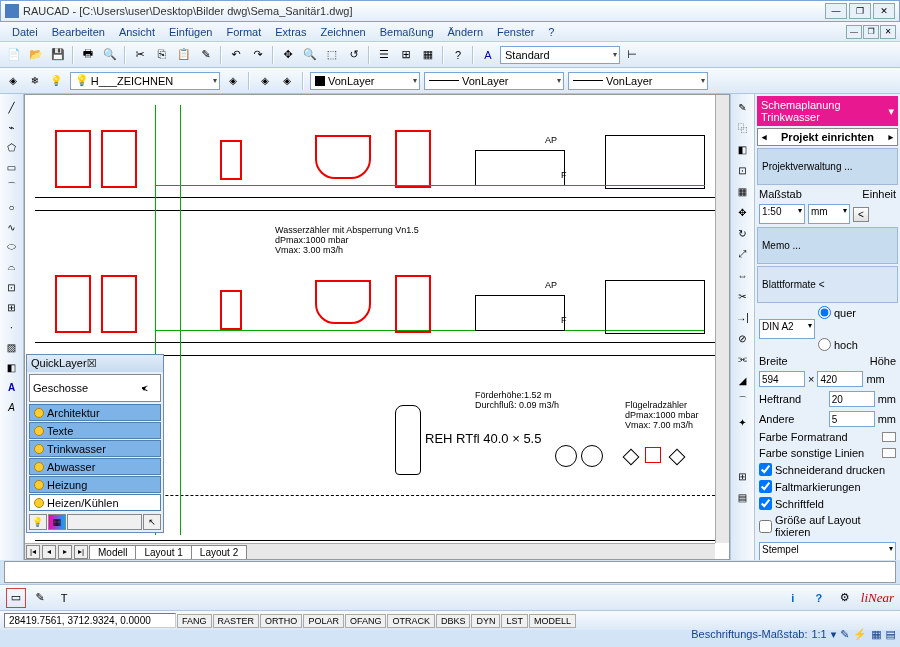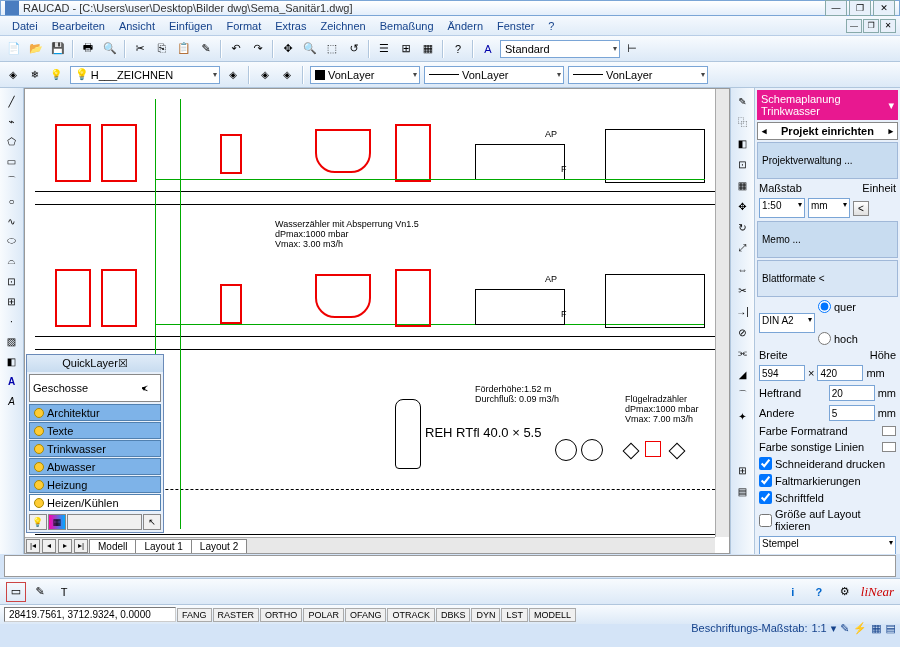--- a/index.html
+++ b/index.html
@@ -1,17 +1,17 @@
 <!DOCTYPE html>
 <html><head>
 <meta charset="utf-8">
 <style>
 * { box-sizing: border-box; margin: 0; padding: 0; font-family: Tahoma, sans-serif; font-size: 11px; }
 body { width: 900px; height: 647px; background: #d4e4f7; overflow: hidden; position: relative; }
-.titlebar { height: 16px; background: linear-gradient(#fff,#e3eefb); border: 1px solid #7aa5d6; display: flex; align-items: center; padding: 0 4px; }
+.titlebar { height: 22px; background: linear-gradient(#fff,#e3eefb); border: 1px solid #7aa5d6; display: flex; align-items: center; padding: 0 4px; }
 .titlebar .icon { width: 14px; height: 14px; background: #4a7dc0; margin-right: 4px; }
 .titlebar .title { flex: 1; color: #333; }
 .winbtns { display: flex; gap: 2px; }
 .winbtn { width: 22px; height: 16px; border: 1px solid #8aa; background: #e8f0fa; display: flex; align-items: center; justify-content: center; font-size: 9px; }
 .menubar { height: 20px; background: linear-gradient(#f5f9fe,#e0ecf8); display: flex; align-items: center; padding: 0 6px; gap: 2px; border-bottom: 1px solid #b8cde6; position: relative; }
 .menubar span { padding: 2px 6px; color: #15428b; }
 .mdi-btns { position: absolute; right: 4px; display: flex; gap: 1px; }
 .mdi-btns .winbtn { width: 16px; height: 14px; font-size: 8px; }
 .toolbar { height: 26px; background: linear-gradient(#f8fbfe,#dce9f7); border-bottom: 1px solid #b0c6dd; display: flex; align-items: center; padding: 0 4px; gap: 2px; }
 .tbtn { width: 20px; height: 20px; border: 1px solid transparent; display: flex; align-items: center; justify-content: center; font-size: 11px; }
@@ -24,21 +24,21 @@
 .workarea { display: flex; height: 466px; }
 .ltoolbar { width: 24px; background: linear-gradient(90deg,#f8fbfe,#dce9f7); border-right: 1px solid #b0c6dd; display: flex; flex-direction: column; align-items: center; padding-top: 4px; gap: 2px; }
 .ltoolbar .tbtn { width: 18px; height: 18px; font-size: 10px; }
 .canvas-wrap { flex: 1; background: #fff; position: relative; border: 1px solid #999; overflow: hidden; }
 .canvas { position: absolute; inset: 0; }
 .hscroll { position: absolute; bottom: 0; left: 0; right: 14px; height: 16px; background: #e8e8e8; border-top: 1px solid #aaa; display: flex; align-items: center; }
 .hscroll .tab { background: #fff; border: 1px solid #888; border-bottom: none; padding: 1px 8px; margin-right: -1px; font-size: 10px; }
 .hscroll .navbtn { width: 14px; height: 14px; border: 1px solid #888; background: #f0f0f0; font-size: 8px; display: flex; align-items: center; justify-content: center; margin: 0 1px; }
 .vscroll { position: absolute; right: 0; top: 0; bottom: 16px; width: 14px; background: #e8e8e8; border-left: 1px solid #aaa; }
 .quicklayer { position: absolute; left: 26px; top: 354px; width: 138px; background: #e8f0fa; border: 1px solid #6a8ab8; z-index: 10; }
-.quicklayer .qlhdr { background: linear-gradient(#e0ecf8,#c8dcf0); padding: 2px 4px; display: flex; justify-content: center; font-size: 10px; }
+.quicklayer .qlhdr { background: linear-gradient(#e0ecf8,#c8dcf0); padding: 2px 4px; display: flex; justify-content: flex-start; font-size: 10px; }
 .quicklayer .qlcombo { margin: 2px; height: 28px; border: 1px solid #888; background: #fff; padding: 0 12px 0 3px; position: relative; font-size: 10px; display: flex; align-items: center; justify-content: space-between; }
 .quicklayer .qlcombo::after { content: "▾"; position: absolute; right: 14px; font-size: 8px; }
 .quicklayer .qlitem { margin: 1px 2px; height: 17px; background: #7eb3e8; border: 1px solid #5080b0; display: flex; align-items: center; padding: 0 4px; font-size: 10px; color: #000; }
 .quicklayer .qlitem.white { background: #fff; }
 .quicklayer .qlitem .bulb { width: 10px; height: 10px; background: #ffcc33; border-radius: 50%; margin-right: 3px; border: 1px solid #aa8800; }
 .quicklayer .qlfoot { display: flex; padding: 2px; gap: 1px; }
 .quicklayer .qlfoot .fb { width: 18px; height: 16px; border: 1px solid #888; background: #f0f0f0; font-size: 9px; display: flex; align-items: center; justify-content: center; }
 .rtoolbar { width: 24px; background: linear-gradient(90deg,#dce9f7,#f8fbfe); border-left: 1px solid #b0c6dd; display: flex; flex-direction: column; align-items: center; padding-top: 4px; gap: 3px; }
 .rtoolbar .tbtn { width: 18px; height: 18px; font-size: 10px; }
 .rpanel { width: 146px; background: #e8f0fa; border-left: 1px solid #b0c6dd; display: flex; flex-direction: column; padding: 2px; gap: 2px; overflow: hidden; }

